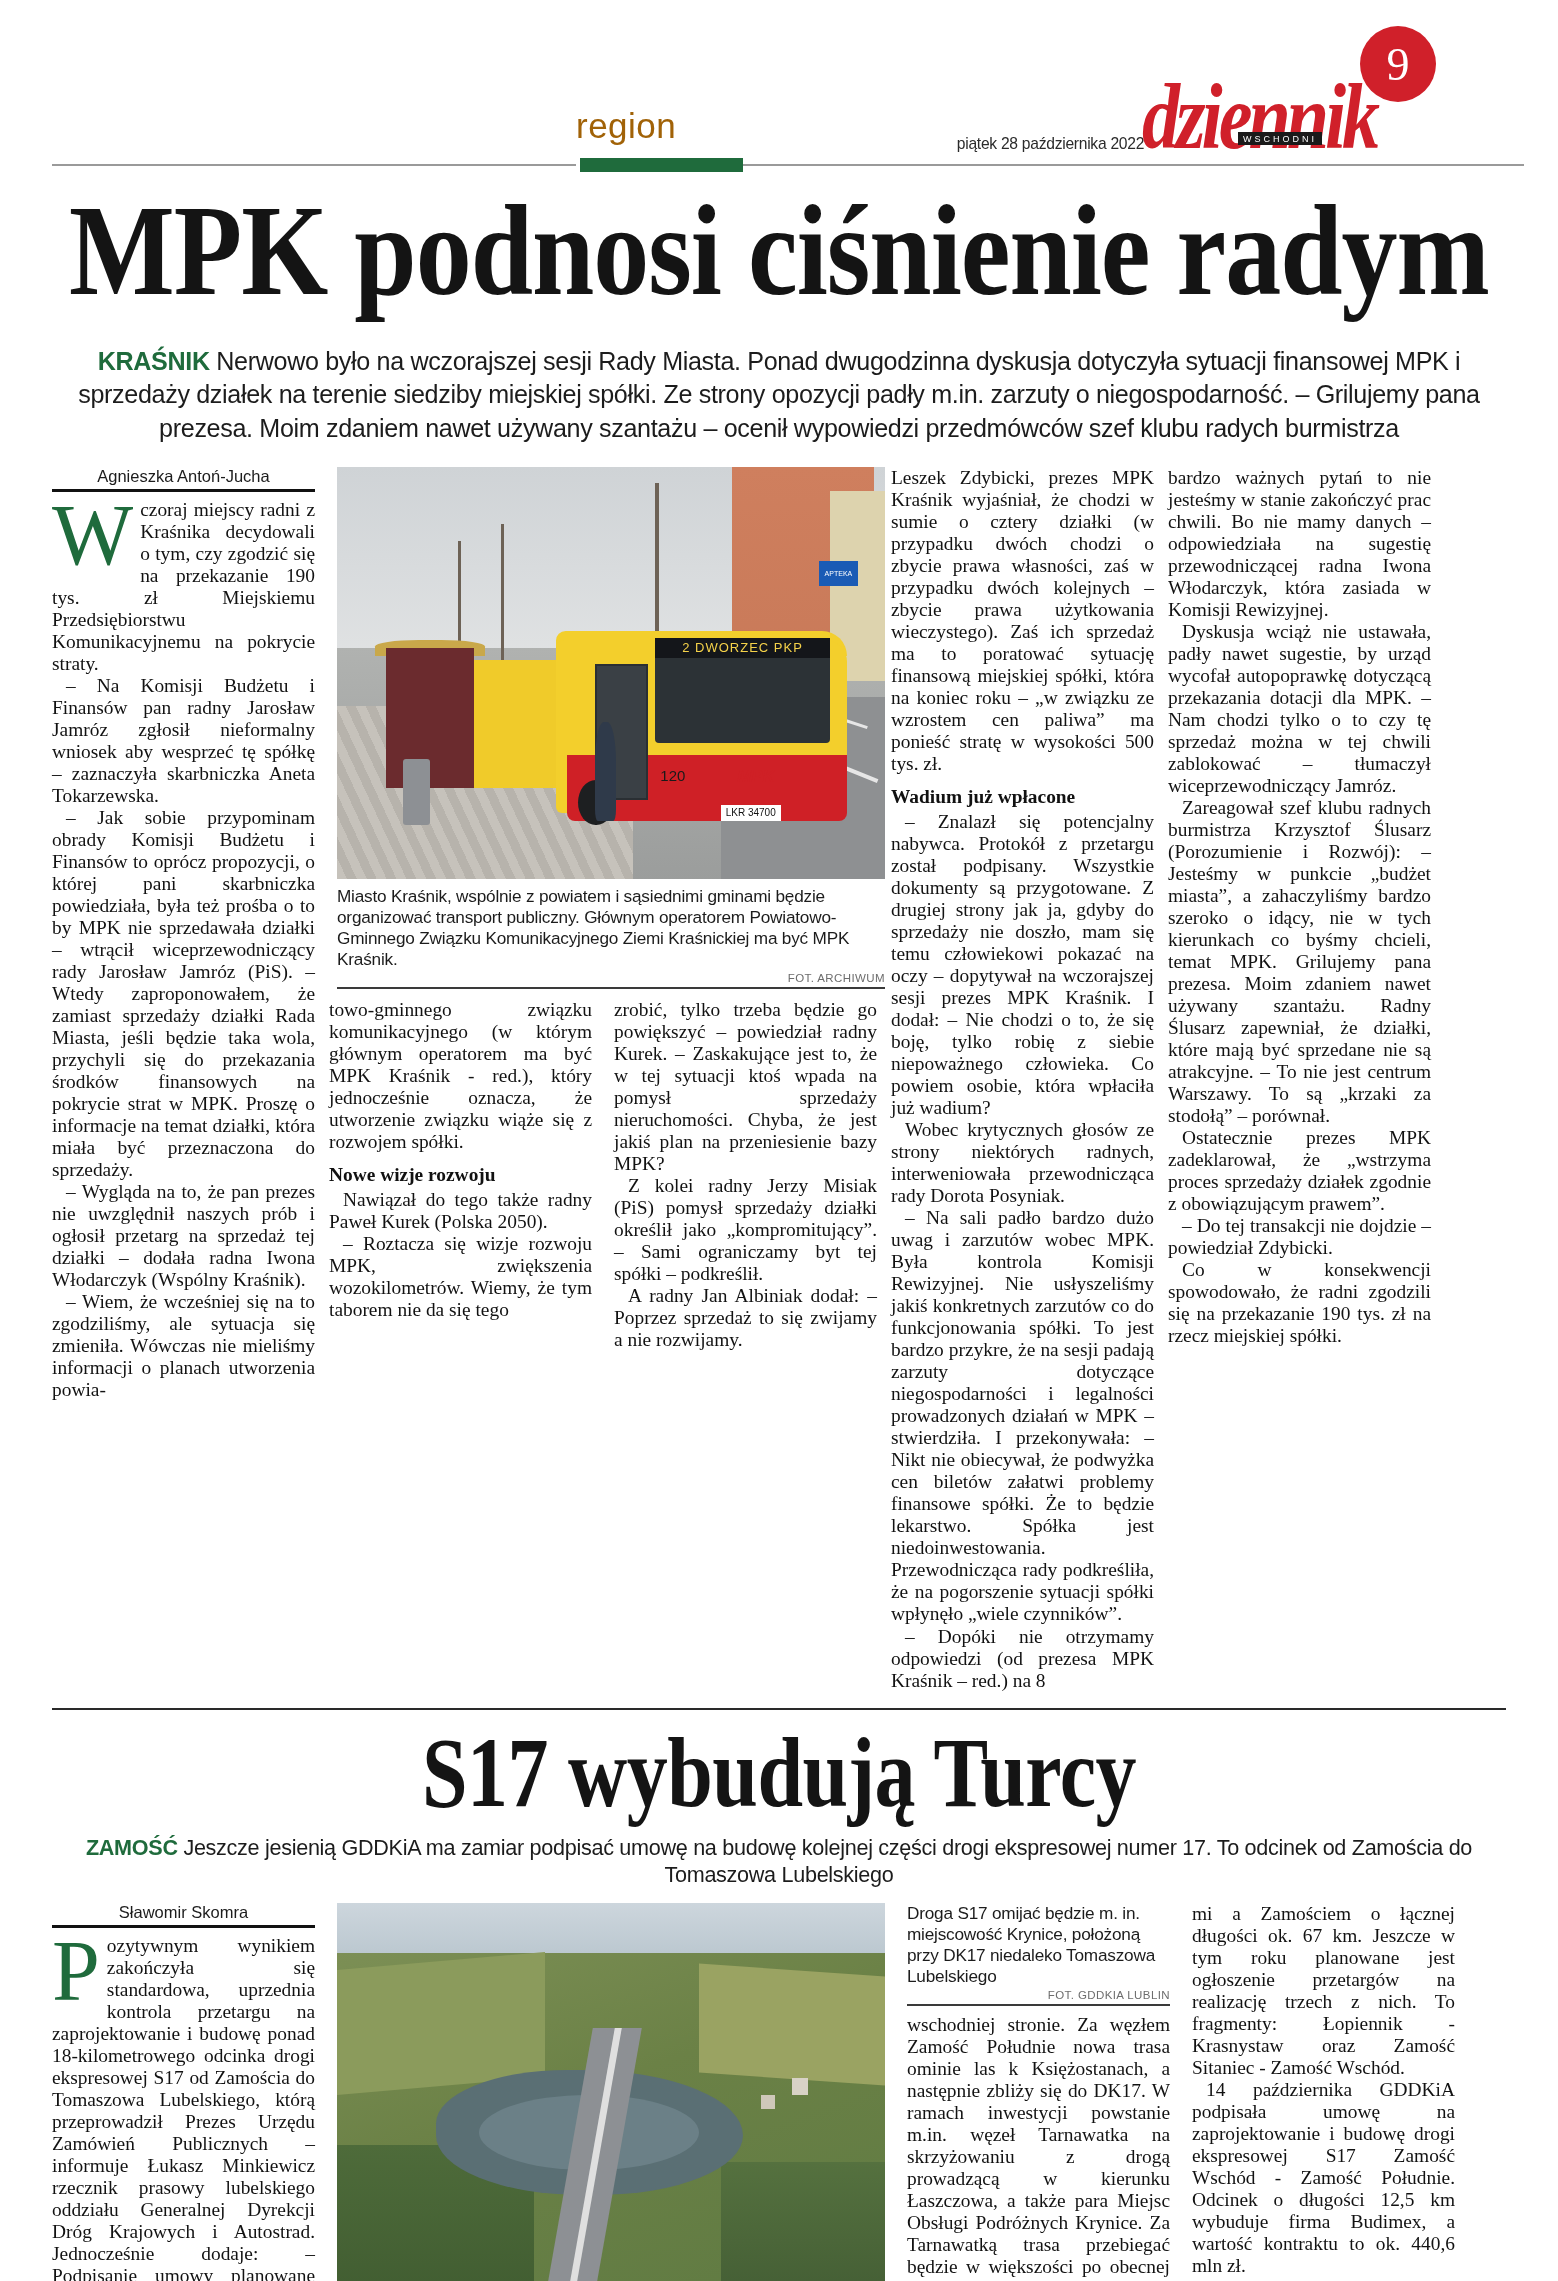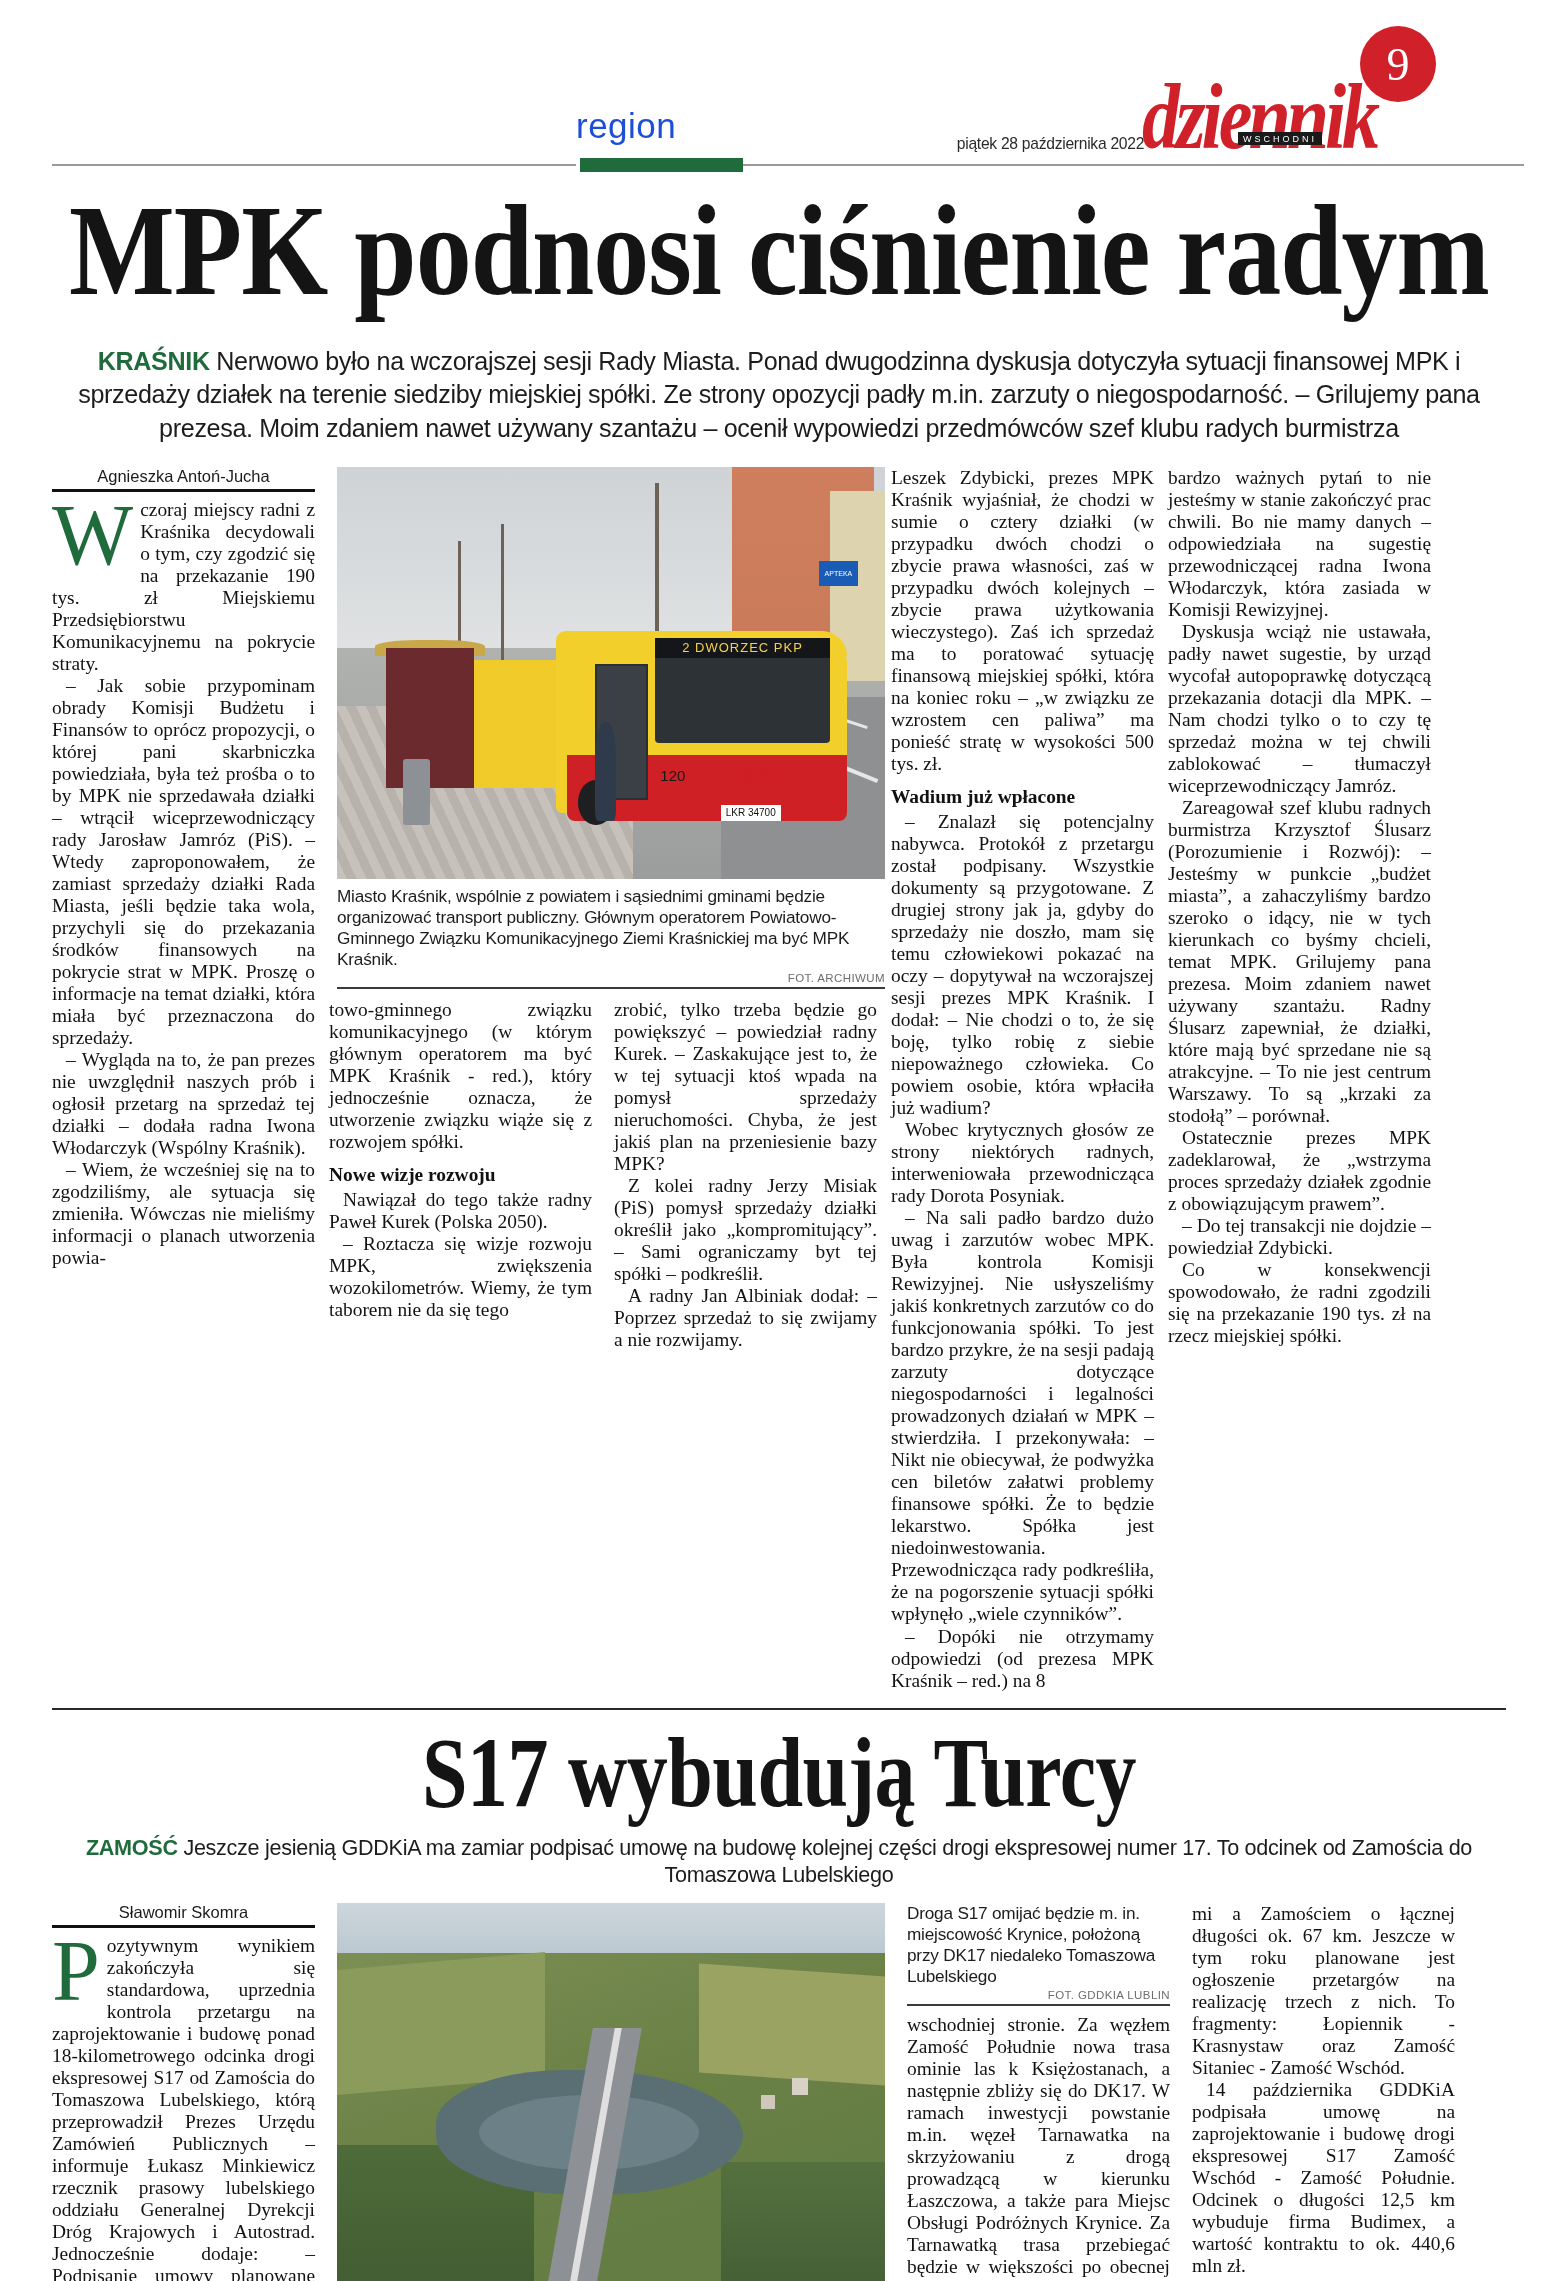--- a/index.html
+++ b/index.html
@@ -4,21 +4,21 @@
 <style>
   html,body{margin:0;padding:0;background:#e8e8e8;}
   body{font-family:"Liberation Serif",serif;}
   .page{width:1558px;height:2281px;background:#ffffff;position:relative;overflow:hidden;
         box-sizing:border-box;padding:0;}
   .inner{position:absolute;left:52px;top:0;width:1454px;}
 
   
   .masthead{position:relative;height:72px;margin-top:112px;}
   .region-word{position:absolute;left:524px;top:-6px;font-family:"Liberation Sans",sans-serif;
-      font-size:35px;color:#1d4ed8;letter-spacing:.5px;font-weight:400;}
+      font-size:35px;color:#a16207;letter-spacing:.5px;font-weight:400;}
   .region-underline{position:absolute;left:528px;top:46px;width:163px;height:14px;background:#1f6b3c;}
   .rule-left{position:absolute;left:0;top:52px;width:524px;height:1.5px;background:#9a9a9a;}
   .rule-right{position:absolute;left:691px;top:52px;width:781px;height:1.5px;background:#9a9a9a;}
   .issue-date{position:absolute;right:356px;top:22px;font-family:"Liberation Sans",sans-serif;
       font-size:17px;color:#2b2b2b;background:#fff;padding:0 6px;letter-spacing:-.3px;
       transform:scaleX(.92);transform-origin:right center;}
   .logo-block{position:absolute;right:74px;top:-42px;width:290px;height:100px;}
   .logo-text{font-family:"Liberation Serif",serif;font-weight:bold;font-style:italic;
       font-size:76px;color:#d0202a;letter-spacing:-4px;line-height:1;
       transform:scaleY(1.22);transform-origin:left top;}
@@ -156,20 +156,21 @@
   <div class="lead">
     <span class="city">KRAŚNIK</span><span> Nerwowo było na wczorajszej sesji Rady Miasta. Ponad dwugodzinna dyskusja dotyczyła sytuacji finansowej MPK i sprzedaży działek na terenie siedziby miejskiej spółki. Ze strony opozycji padły m.in. zarzuty o niegospodarność. – Grilujemy pana prezesa. Moim zdaniem nawet używany szantażu – ocenił wypowiedzi przedmówców szef klubu radych burmistrza</span>
   </div>
 
   <div class="cols5">
 
     <div class="col">
       <div class="byline">Agnieszka Antoń-Jucha</div>
       <div class="body">
         <p class="noind dropcap">Wczoraj miejscy radni z Kraśnika decydowali o tym, czy zgodzić się na przekazanie 190 tys. zł Miejskiemu Przedsiębiorstwu Komunikacyjnemu na pokrycie straty.</p>
+        <p>– Na Komisji Budżetu i Finansów pan radny Jarosław Jamróz zgłosił nieformalny wniosek aby wesprzeć tę spółkę – zaznaczyła skarbniczka Aneta Tokarzewska.</p>
         <p>– Jak sobie przypominam obrady Komisji Budżetu i Finansów to oprócz propozycji, o której pani skarbniczka powiedziała, była też prośba o to by MPK nie sprzedawała działki – wtrącił wiceprzewodniczący rady Jarosław Jamróz (PiS). – Wtedy zaproponowałem, że zamiast sprzedaży działki Rada Miasta, jeśli będzie taka wola, przychyli się do przekazania środków finansowych na pokrycie strat w MPK. Proszę o informacje na temat działki, która miała być przeznaczona do sprzedaży.</p>
         <p>– Wygląda na to, że pan prezes nie uwzględnił naszych prób i ogłosił przetarg na sprzedaż tej działki – dodała radna Iwona Włodarczyk (Wspólny Kraśnik).</p>
         <p>– Wiem, że wcześniej się na to zgodziliśmy, ale sytuacja się zmieniła. Wówczas nie mieliśmy informacji o planach utworzenia powia-</p>
       </div>
     </div>
 
     <div style="width:548px;">
       <div class="photo-wrap" style="width:548px;padding-left:8px;">
         <div class="photo1" style="width:548px;height:412px;">
           <div class="sky"></div>

